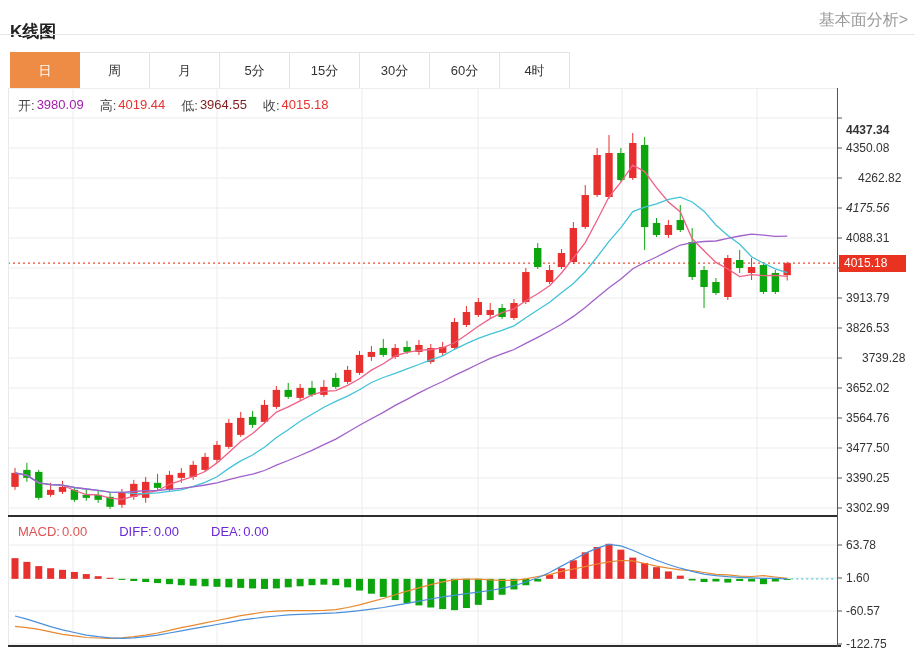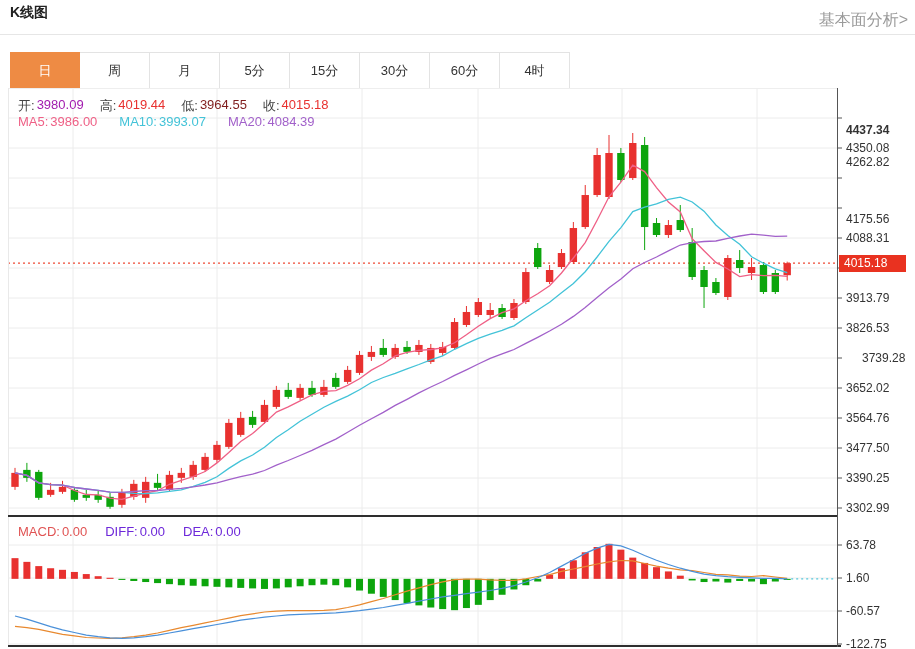--- a/index.html
+++ b/index.html
@@ -2,36 +2,36 @@
 <html style="--accent: #ee8b44;"><head>
 <meta charset="utf-8">
 <style>
   * { margin:0; padding:0; box-sizing:border-box; }
   html,body { width:915px; height:649px; background:#fff; overflow:hidden;
               font-family:"Liberation Sans","DejaVu Sans",sans-serif; }
   #stage { position:relative; width:915px; height:649px; background:#fff; }
 
   
   .hdr { position:absolute; left:0; top:0; width:915px; height:34px; }
-  .hdr-title { position:absolute; left:10px; top:4px; font-size:14px; font-weight:bold; color:#222; }
+  .hdr-title { position:absolute; left:10px; top:20px; font-size:17px; font-weight:bold; color:#222; }
   .hdr-link  { position:absolute; right:7px; top:10px; font-size:16px; color:#9a9a9a; cursor:pointer; }
   .hdr-rule  { position:absolute; left:0; top:34px; width:915px; height:1px; background:#e6e6e6; }
 
   
   .tabs { position:absolute; left:10px; top:52px; height:37px; display:flex; }
   .tab { width:70px; height:37px; display:flex; align-items:center; justify-content:center;
          font-size:13px; color:#333; background:#fff; border:1px solid #e3e3e3;
          border-left:none; cursor:pointer; }
   .tab:first-child { border-left:1px solid #e3e3e3; }
   .tab.active { background:var(--accent); border-color:var(--accent); color:#fff; }
 
   
   .legend1 { position:absolute; left:18px; top:97px;  font-size:13px; display:flex; gap:16px; white-space:nowrap; }
   .legend2 { position:absolute; left:18px; top:114px; font-size:13px; display:flex; gap:22px; white-space:nowrap; }
-  .legend3 { position:absolute; left:18px; top:524px; font-size:13px; display:flex; gap:18px; white-space:nowrap; }
+  .legend3 { position:absolute; left:18px; top:524px; font-size:13px; display:flex; gap:32px; white-space:nowrap; }
   .lg-pair { display:inline-flex; gap:2px; }
   .lbl { color:#444; }
 
   
   .ytick { position:absolute; font-size:12px; color:#333; left:846px; }
   .badge { position:absolute; left:839px; width:67px; height:17px; line-height:17px;
            color:#fff; font-size:12px; padding-left:5px; }
 
   svg { position:absolute; left:0; top:0; }
 </style>
@@ -330,55 +330,41 @@
     <span class="lg-pair">
         <span class="lbl">低:</span>
         <span class="val-up" style="color: #7f1d1d;">3964.55</span>
       </span>
     <span class="lg-pair">
         <span class="lbl">收:</span>
         <span class="val-up" style="color: rgb(232, 49, 47);">4015.18</span>
       </span>
   </div>
 
-  <div class="legend2">
-    <span class="lg-pair ma5" style="color: rgb(239, 96, 134);">
-        <span>MA5:</span>
-        <span>3986.00</span>
-      </span>
-    <span class="lg-pair ma10" style="color: rgb(67, 195, 216);">
-        <span>MA10:</span>
-        <span>3993.07</span>
-      </span>
-    <span class="lg-pair ma20" style="color: rgb(162, 97, 202);">
-        <span>MA20:</span>
-        <span>4084.39</span>
-      </span>
-  </div>
 
   <div class="legend3">
     <span class="lg-pair macd" style="color: rgb(224, 83, 83);">
         <span>MACD:</span>
         <span>0.00</span>
       </span>
     <span class="lg-pair diff" style="color: #6d28d9;">
         <span>DIFF:</span>
         <span>0.00</span>
       </span>
     <span class="lg-pair dea" style="color: #6d28d9;">
         <span>DEA:</span>
         <span>0.00</span>
       </span>
   </div>
 
   <div id="yaxis">
       <div class="ytick" style="top: 123px; font-weight: bold;">4437.34</div>
       <div class="ytick" style="top: 141px;">4350.08</div>
-      <div class="ytick" style="top: 155px;">4262.82</div>
-      <div class="ytick" style="top: 212px;">4175.56</div>
+      <div class="ytick" style="top: 171px; margin-left: 12px;">4262.82</div>
+      <div class="ytick" style="top: 201px; font-style: italic;">4175.56</div>
       <div class="ytick" style="top: 231px;">4088.31</div>
       <div class="ytick" style="top: 261px;">4001.05</div>
       <div class="ytick" style="top: 291px;">3913.79</div>
       <div class="ytick" style="top: 321px;">3826.53</div>
       <div class="ytick" style="top: 351px; margin-left: 16px;">3739.28</div>
       <div class="ytick" style="top: 381px;">3652.02</div>
       <div class="ytick" style="top: 411px; text-align: right;">3564.76</div>
       <div class="ytick" style="top: 441px;">3477.50</div>
       <div class="ytick" style="top: 471px;">3390.25</div>
       <div class="ytick" style="top: 501px;">3302.99</div>

